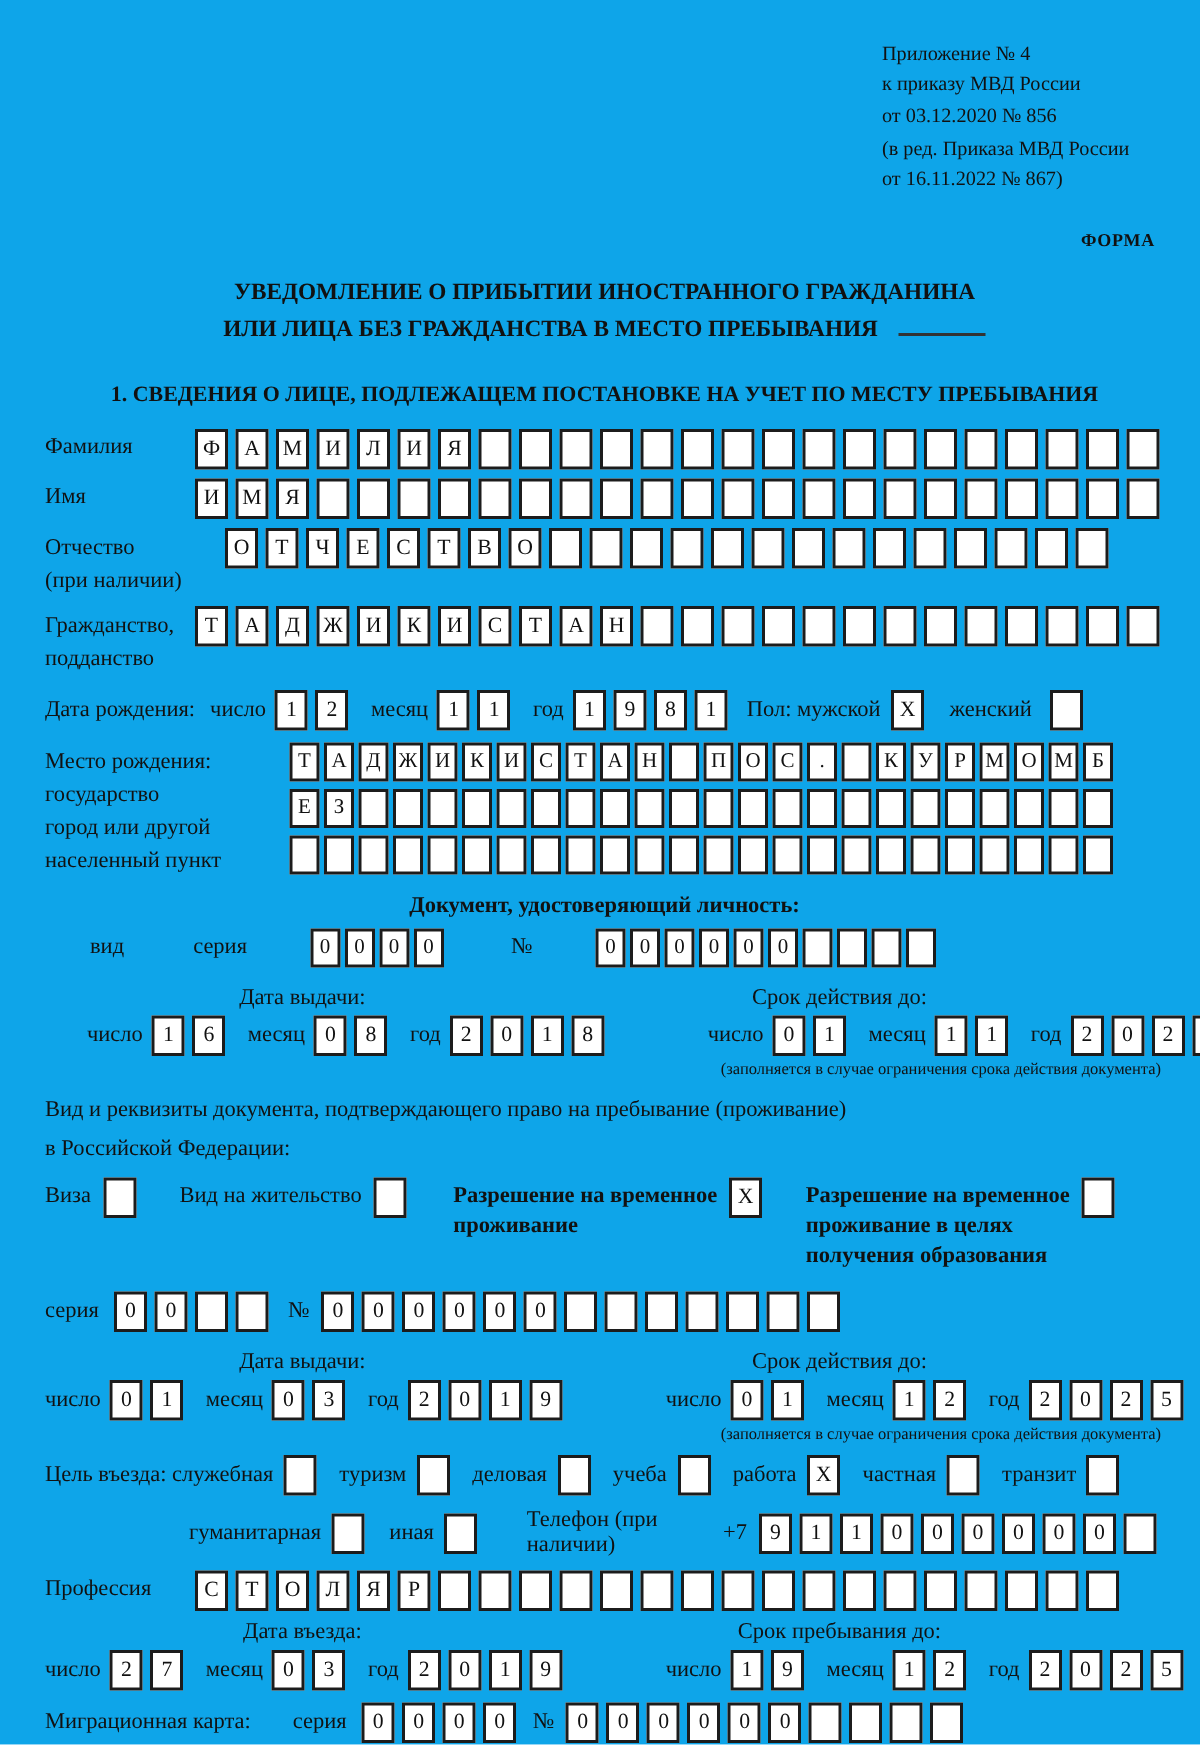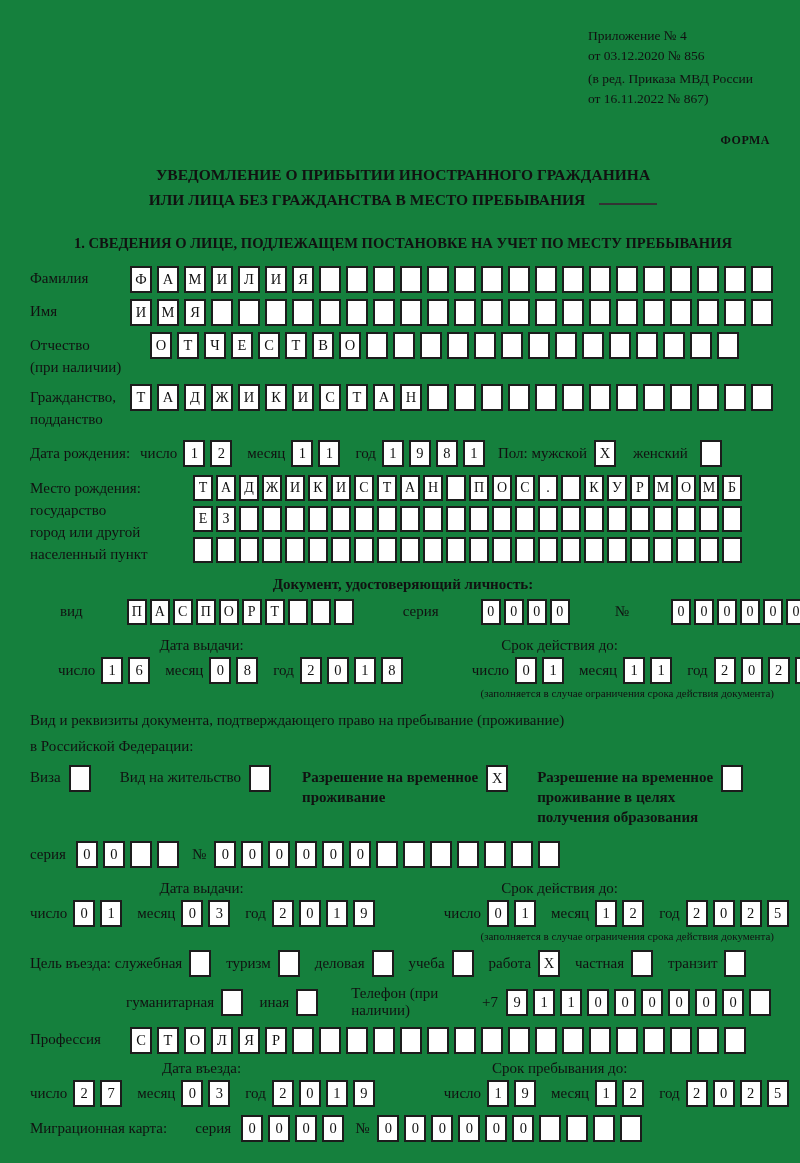--- a/index.html
+++ b/index.html
@@ -1,18 +1,18 @@
 <!DOCTYPE html>
 <html><head>
 <meta charset="utf-8">
 <style>
   html,body{margin:0;padding:0;background:#fff;}
   .page{
     width:800px;height:1163px;box-sizing:border-box;
-    padding:26px 24px 10px 30px;background:#15803d;color:#111;
+    padding:26px 24px 10px 30px;background:#0ea5e9;color:#111;
     font-family:"Liberation Serif","DejaVu Serif",serif;
     font-size:15px;overflow:hidden;position:relative;
   }
   
   .hdr{margin-left:558px;font-size:13.5px;line-height:1.5;}
   .hdr .gap{height:2px;}
   .forma{font-weight:bold;text-align:right;padding-right:6px;margin-top:22px;font-size:12px;letter-spacing:.5px;}
   
   .title{text-align:center;font-weight:bold;font-size:15.5px;margin-top:14px;line-height:1.6;}
   .uline{display:inline-block;width:58px;border-bottom:2px solid #333;margin-left:14px;}
@@ -52,20 +52,21 @@
   .cb{margin-top:0;}
 </style>
 </head>
 <body>
 
 <div class="page">
 
   
   <div class="hdr">
     <div>Приложение № 4</div>
+    <div>к приказу МВД России</div>
     <div>от 03.12.2020 № 856</div>
     <div class="gap"></div>
     <div>(в ред. Приказа МВД России</div>
     <div>от 16.11.2022 № 867)</div>
     <div class="forma">ФОРМА</div>
   </div>
 
   
   <div class="title">
     <div>УВЕДОМЛЕНИЕ О ПРИБЫТИИ ИНОСТРАННОГО ГРАЖДАНИНА</div>
@@ -131,21 +132,20 @@
       <span class="cells"><span class="cell">Т</span><span class="cell">А</span><span class="cell">Д</span><span class="cell">Ж</span><span class="cell">И</span><span class="cell">К</span><span class="cell">И</span><span class="cell">С</span><span class="cell">Т</span><span class="cell">А</span><span class="cell">Н</span><span class="cell"></span><span class="cell">П</span><span class="cell">О</span><span class="cell">С</span><span class="cell">.</span><span class="cell"></span><span class="cell">К</span><span class="cell">У</span><span class="cell">Р</span><span class="cell">М</span><span class="cell">О</span><span class="cell">М</span><span class="cell">Б</span></span>
       <span class="cells"><span class="cell">Е</span><span class="cell">З</span><span class="cell"></span><span class="cell"></span><span class="cell"></span><span class="cell"></span><span class="cell"></span><span class="cell"></span><span class="cell"></span><span class="cell"></span><span class="cell"></span><span class="cell"></span><span class="cell"></span><span class="cell"></span><span class="cell"></span><span class="cell"></span><span class="cell"></span><span class="cell"></span><span class="cell"></span><span class="cell"></span><span class="cell"></span><span class="cell"></span><span class="cell"></span><span class="cell"></span></span>
       <span class="cells"><span class="cell"></span><span class="cell"></span><span class="cell"></span><span class="cell"></span><span class="cell"></span><span class="cell"></span><span class="cell"></span><span class="cell"></span><span class="cell"></span><span class="cell"></span><span class="cell"></span><span class="cell"></span><span class="cell"></span><span class="cell"></span><span class="cell"></span><span class="cell"></span><span class="cell"></span><span class="cell"></span><span class="cell"></span><span class="cell"></span><span class="cell"></span><span class="cell"></span><span class="cell"></span><span class="cell"></span></span>
     </span>
   </div>
 
   
   <div class="dochead">Документ, удостоверяющий личность:</div>
   <div class="frow il sm" style="align-items:center;gap:34px;">
     <span style="margin-left:30px;">вид</span>
-    <span class="cells" style="margin-left:10px;"><span class="cell">П</span><span class="cell">А</span><span class="cell">С</span><span class="cell">П</span><span class="cell">О</span><span class="cell">Р</span><span class="cell">Т</span><span class="cell"></span><span class="cell"></span><span class="cell"></span></span>
     <span style="margin-left:12px;">серия</span>
     <span class="cells" style="margin-left:8px;"><span class="cell">0</span><span class="cell">0</span><span class="cell">0</span><span class="cell">0</span></span>
     <span style="margin-left:8px;">№</span>
     <span class="cells" style="margin-left:8px;"><span class="cell">0</span><span class="cell">0</span><span class="cell">0</span><span class="cell">0</span><span class="cell">0</span><span class="cell">0</span><span class="cell"></span><span class="cell"></span><span class="cell"></span><span class="cell"></span></span>
   </div>
 
   <div class="dhead">
     <span class="dh-left">Дата выдачи:</span>
     <span class="dh-right">Срок действия до:</span>
   </div>

